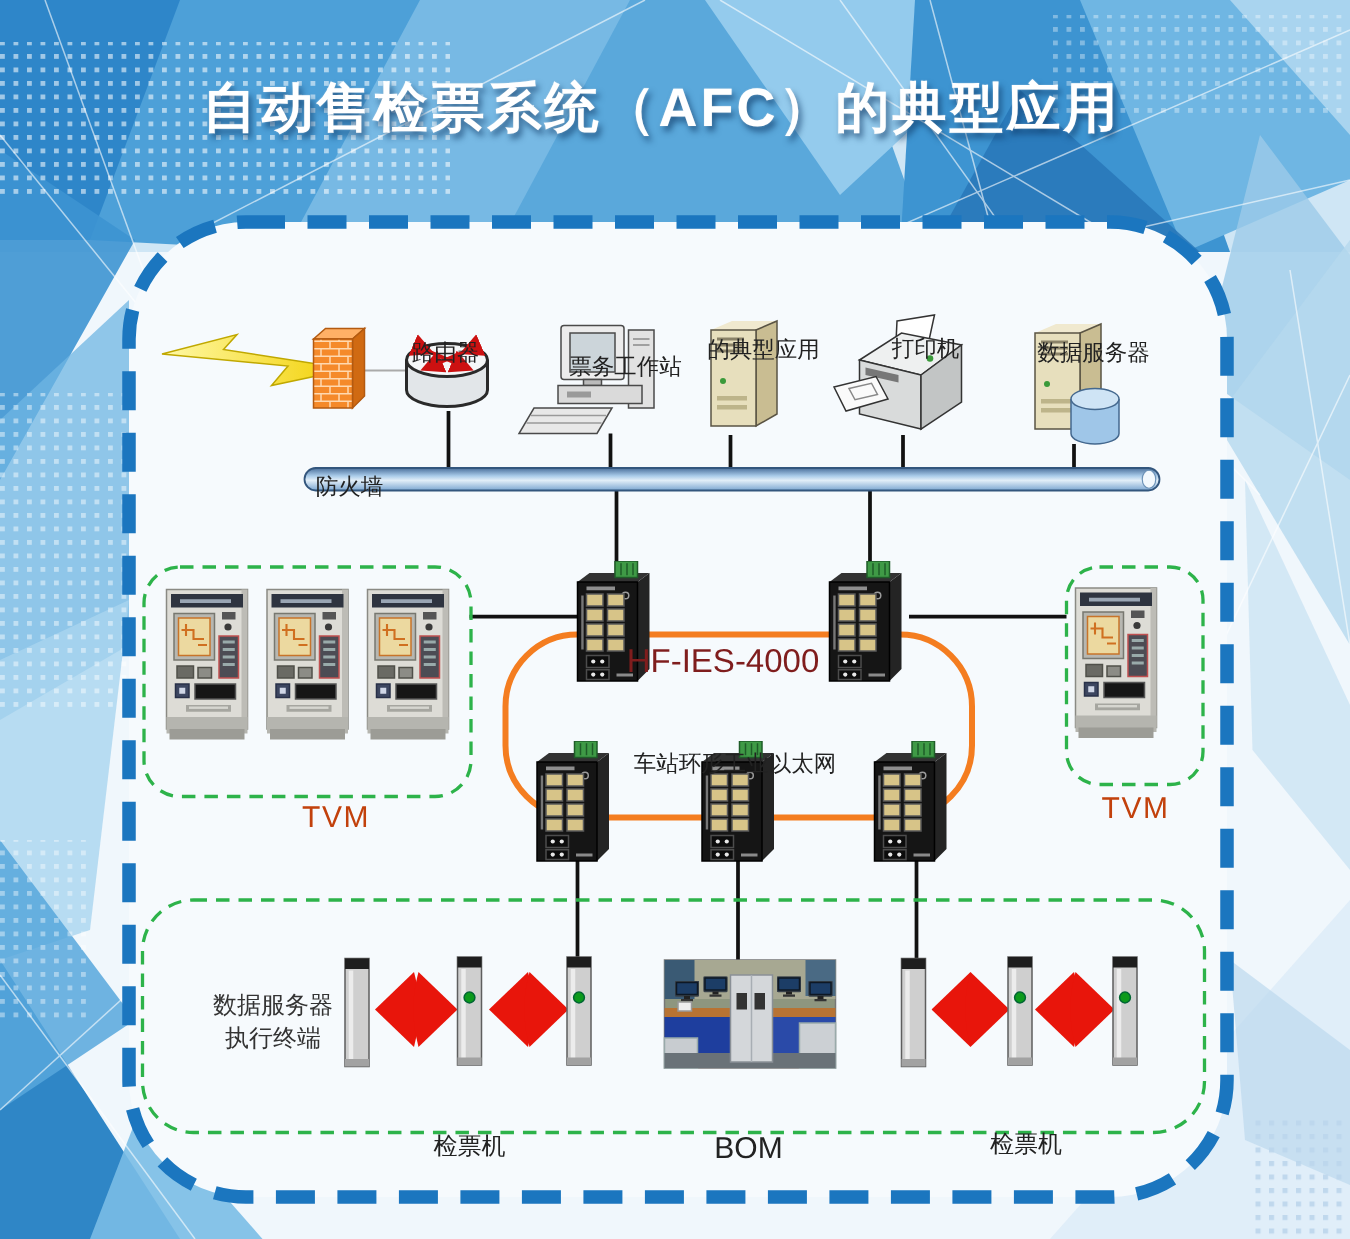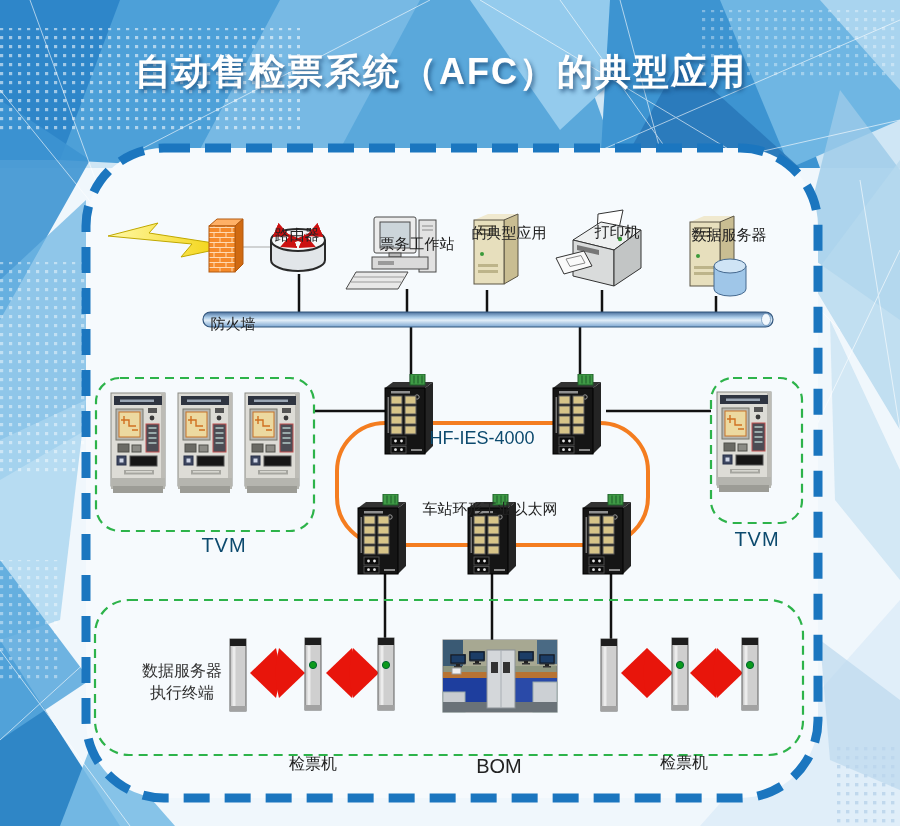--- a/index.html
+++ b/index.html
@@ -1,22 +1,22 @@
 <!DOCTYPE html>
 <html><head>
 <meta charset="utf-8">
 <style>
   html,body{margin:0;padding:0;background:#eef5fb;}
   #canvas{position:relative;width:900px;height:826px;overflow:hidden;
           font-family:"Liberation Sans","DejaVu Sans",sans-serif;}
   #scene{position:absolute;left:0;top:0;z-index:1;}
   .lbl{position:absolute;z-index:3;color:#222;font-size:15px;white-space:nowrap;
        transform:translateX(-50%);margin-top:35px;}
-  .lbl-big{font-size:20px;color:#0c4a6e;letter-spacing:1px;}
-  .lbl-model{font-size:18px;color:#0c4a6e;}
+  .lbl-big{font-size:20px;color:#c2410c;letter-spacing:1px;}
+  .lbl-model{font-size:22px;color:#7f1d1d;}
   .lbl-zone{transform:none;text-align:center;font-size:16px;line-height:22px;color:#333;}
   #title{position:absolute;left:135px;top:48px;z-index:3;white-space:nowrap;
          font-size:36px;font-weight:bold;color:#ffffff;letter-spacing:2px;
          text-shadow:2px 3px 4px rgba(10,50,95,0.65),0 0 1px rgba(255,255,255,.6);}
 </style>
 </head>
 <body>
 
 <div id="canvas">
 

